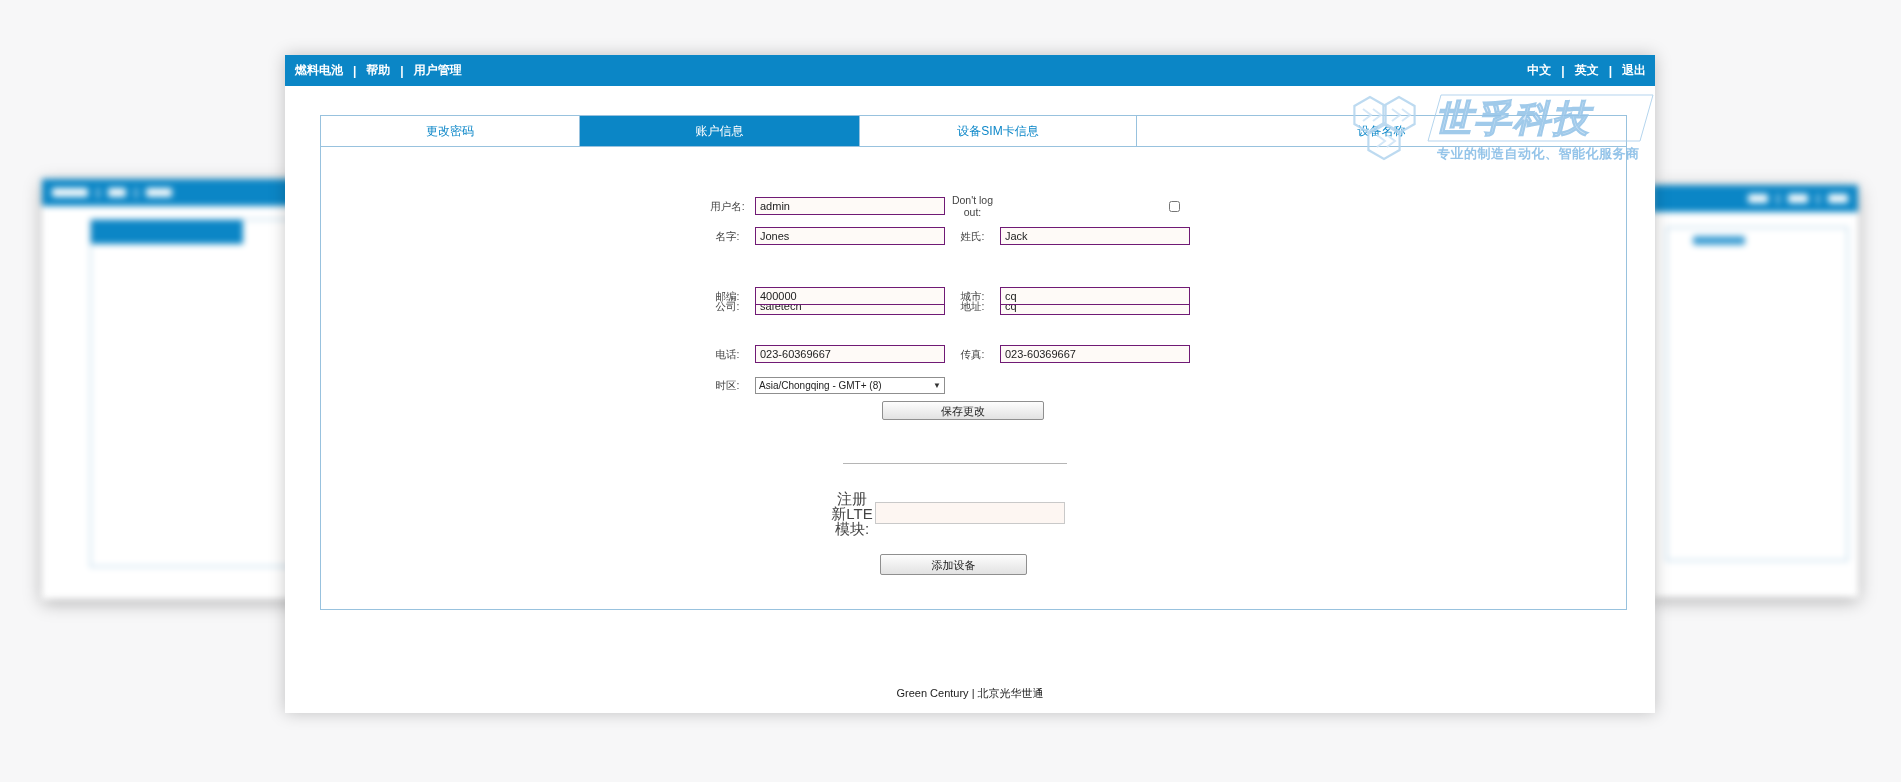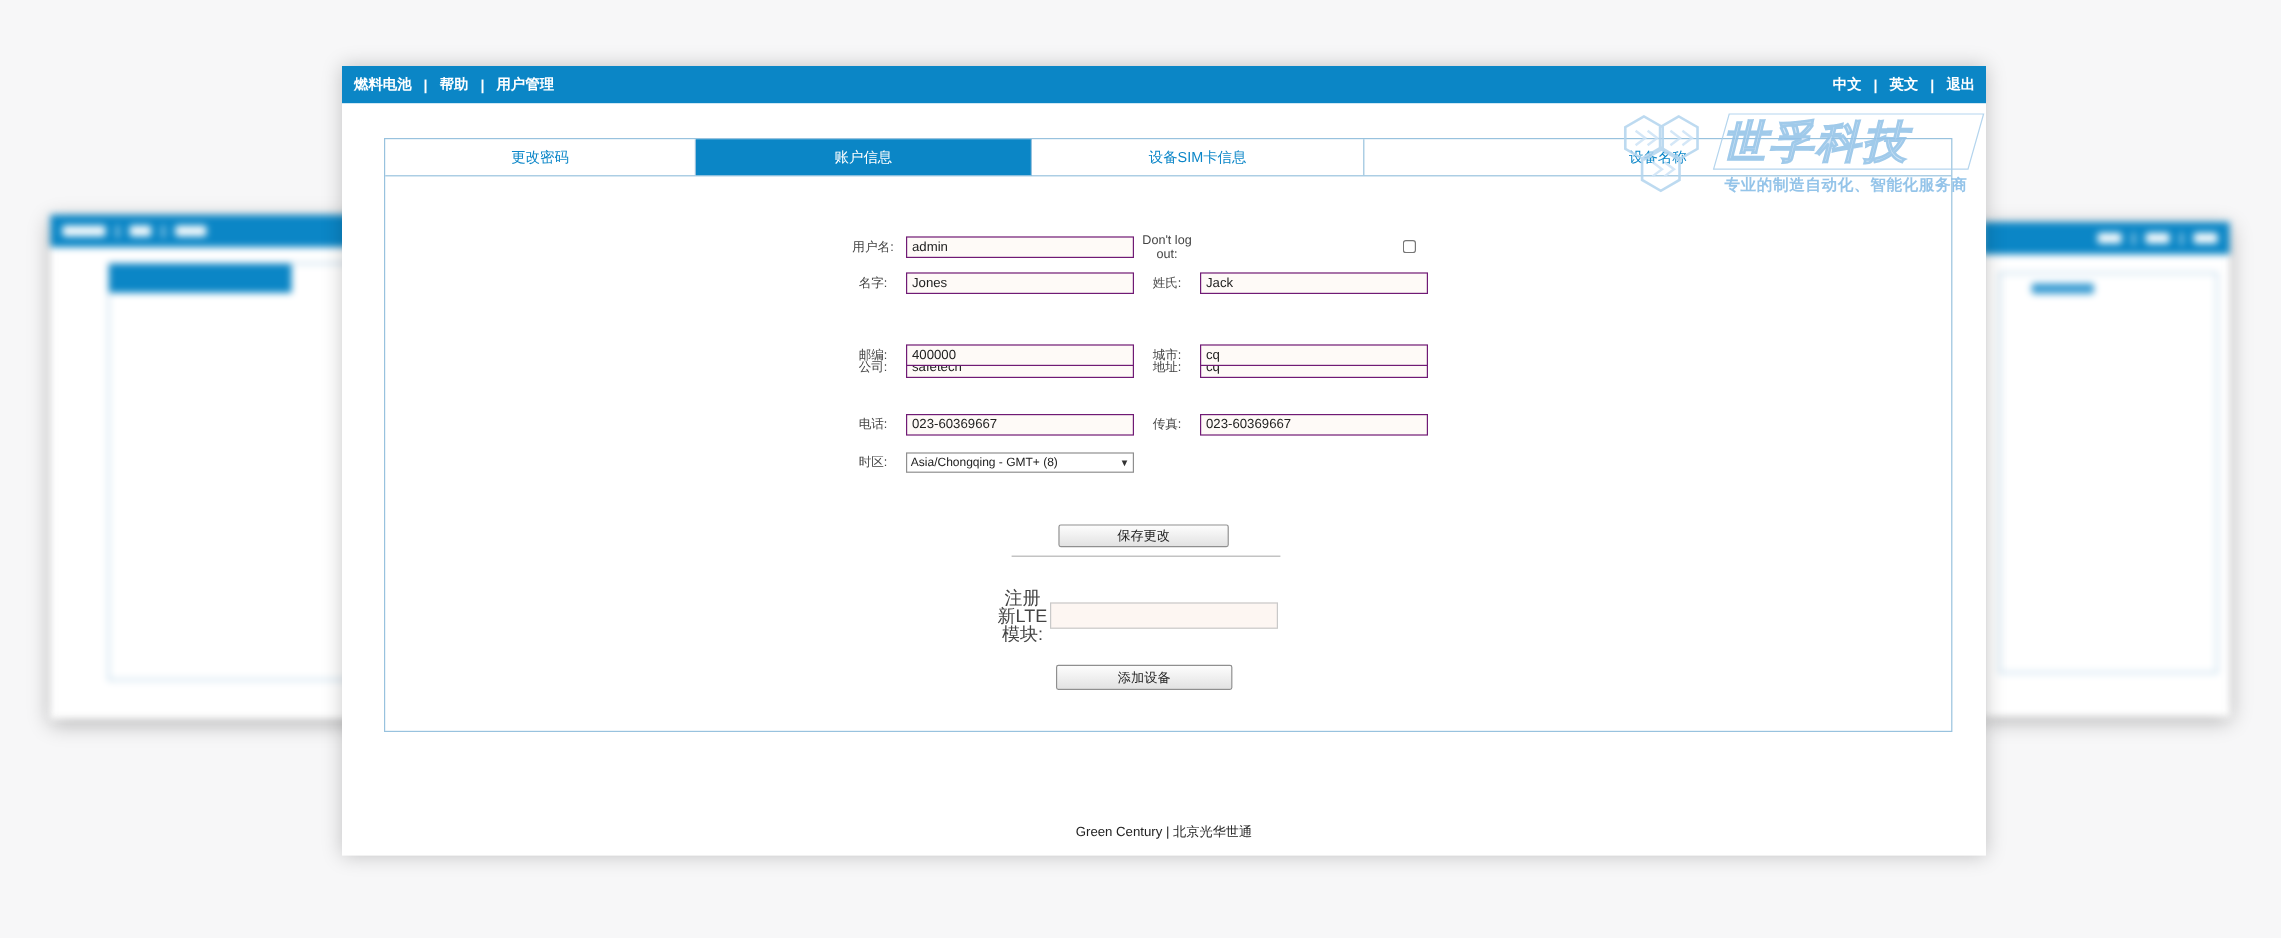--- a/index.html
+++ b/index.html
@@ -50,21 +50,21 @@
     padding:0 4px;background:#fefaf7;box-sizing:border-box;outline:none;}
   .cbcell{width:190px;flex:none;text-align:right;}
   .cbcell input{width:11px;height:11px;margin:0 10px 0 0;vertical-align:middle;}
   .selectbox{width:190px;height:17px;flex:none;border:1px solid #8f8f8f;background:#fff;
     box-sizing:border-box;display:flex;align-items:center;font-size:10px;color:#222;
     padding:0 3px;cursor:pointer;}
   .selectbox .arrow{margin-left:auto;font-size:8px;color:#333;}
   .btn{position:absolute;border:1px solid #8f8f8f;border-radius:2px;color:#222;
     background:linear-gradient(#fdfdfd,#e2e2e2);font-size:11px;text-align:center;cursor:pointer;
     font-family:inherit;}
-  .btn-save{left:597px;top:382px;width:142px;height:19px;line-height:17px;}
+  .btn-save{left:597px;top:346px;width:162px;height:19px;line-height:17px;}
   .btn-add{left:595px;top:499px;width:147px;height:21px;line-height:19px;}
   .divider{position:absolute;left:558px;top:408px;width:224px;border-top:1px solid #b5b5b5;}
   .lte-lbl{position:absolute;left:546px;top:436px;width:42px;font-size:15px;line-height:15px;
     color:#444;text-align:center;word-break:break-all;}
   .lte-inp{position:absolute;left:590px;top:447px;width:190px;height:22px;border:1px solid #c9c9c9;
     background:#fdf6f2;box-sizing:border-box;font-size:11px;padding:0 4px;outline:none;}
   .footer{position:absolute;left:0;right:0;top:631px;text-align:center;font-size:11px;color:#222;}
 </style>
 </head>
 <body>

